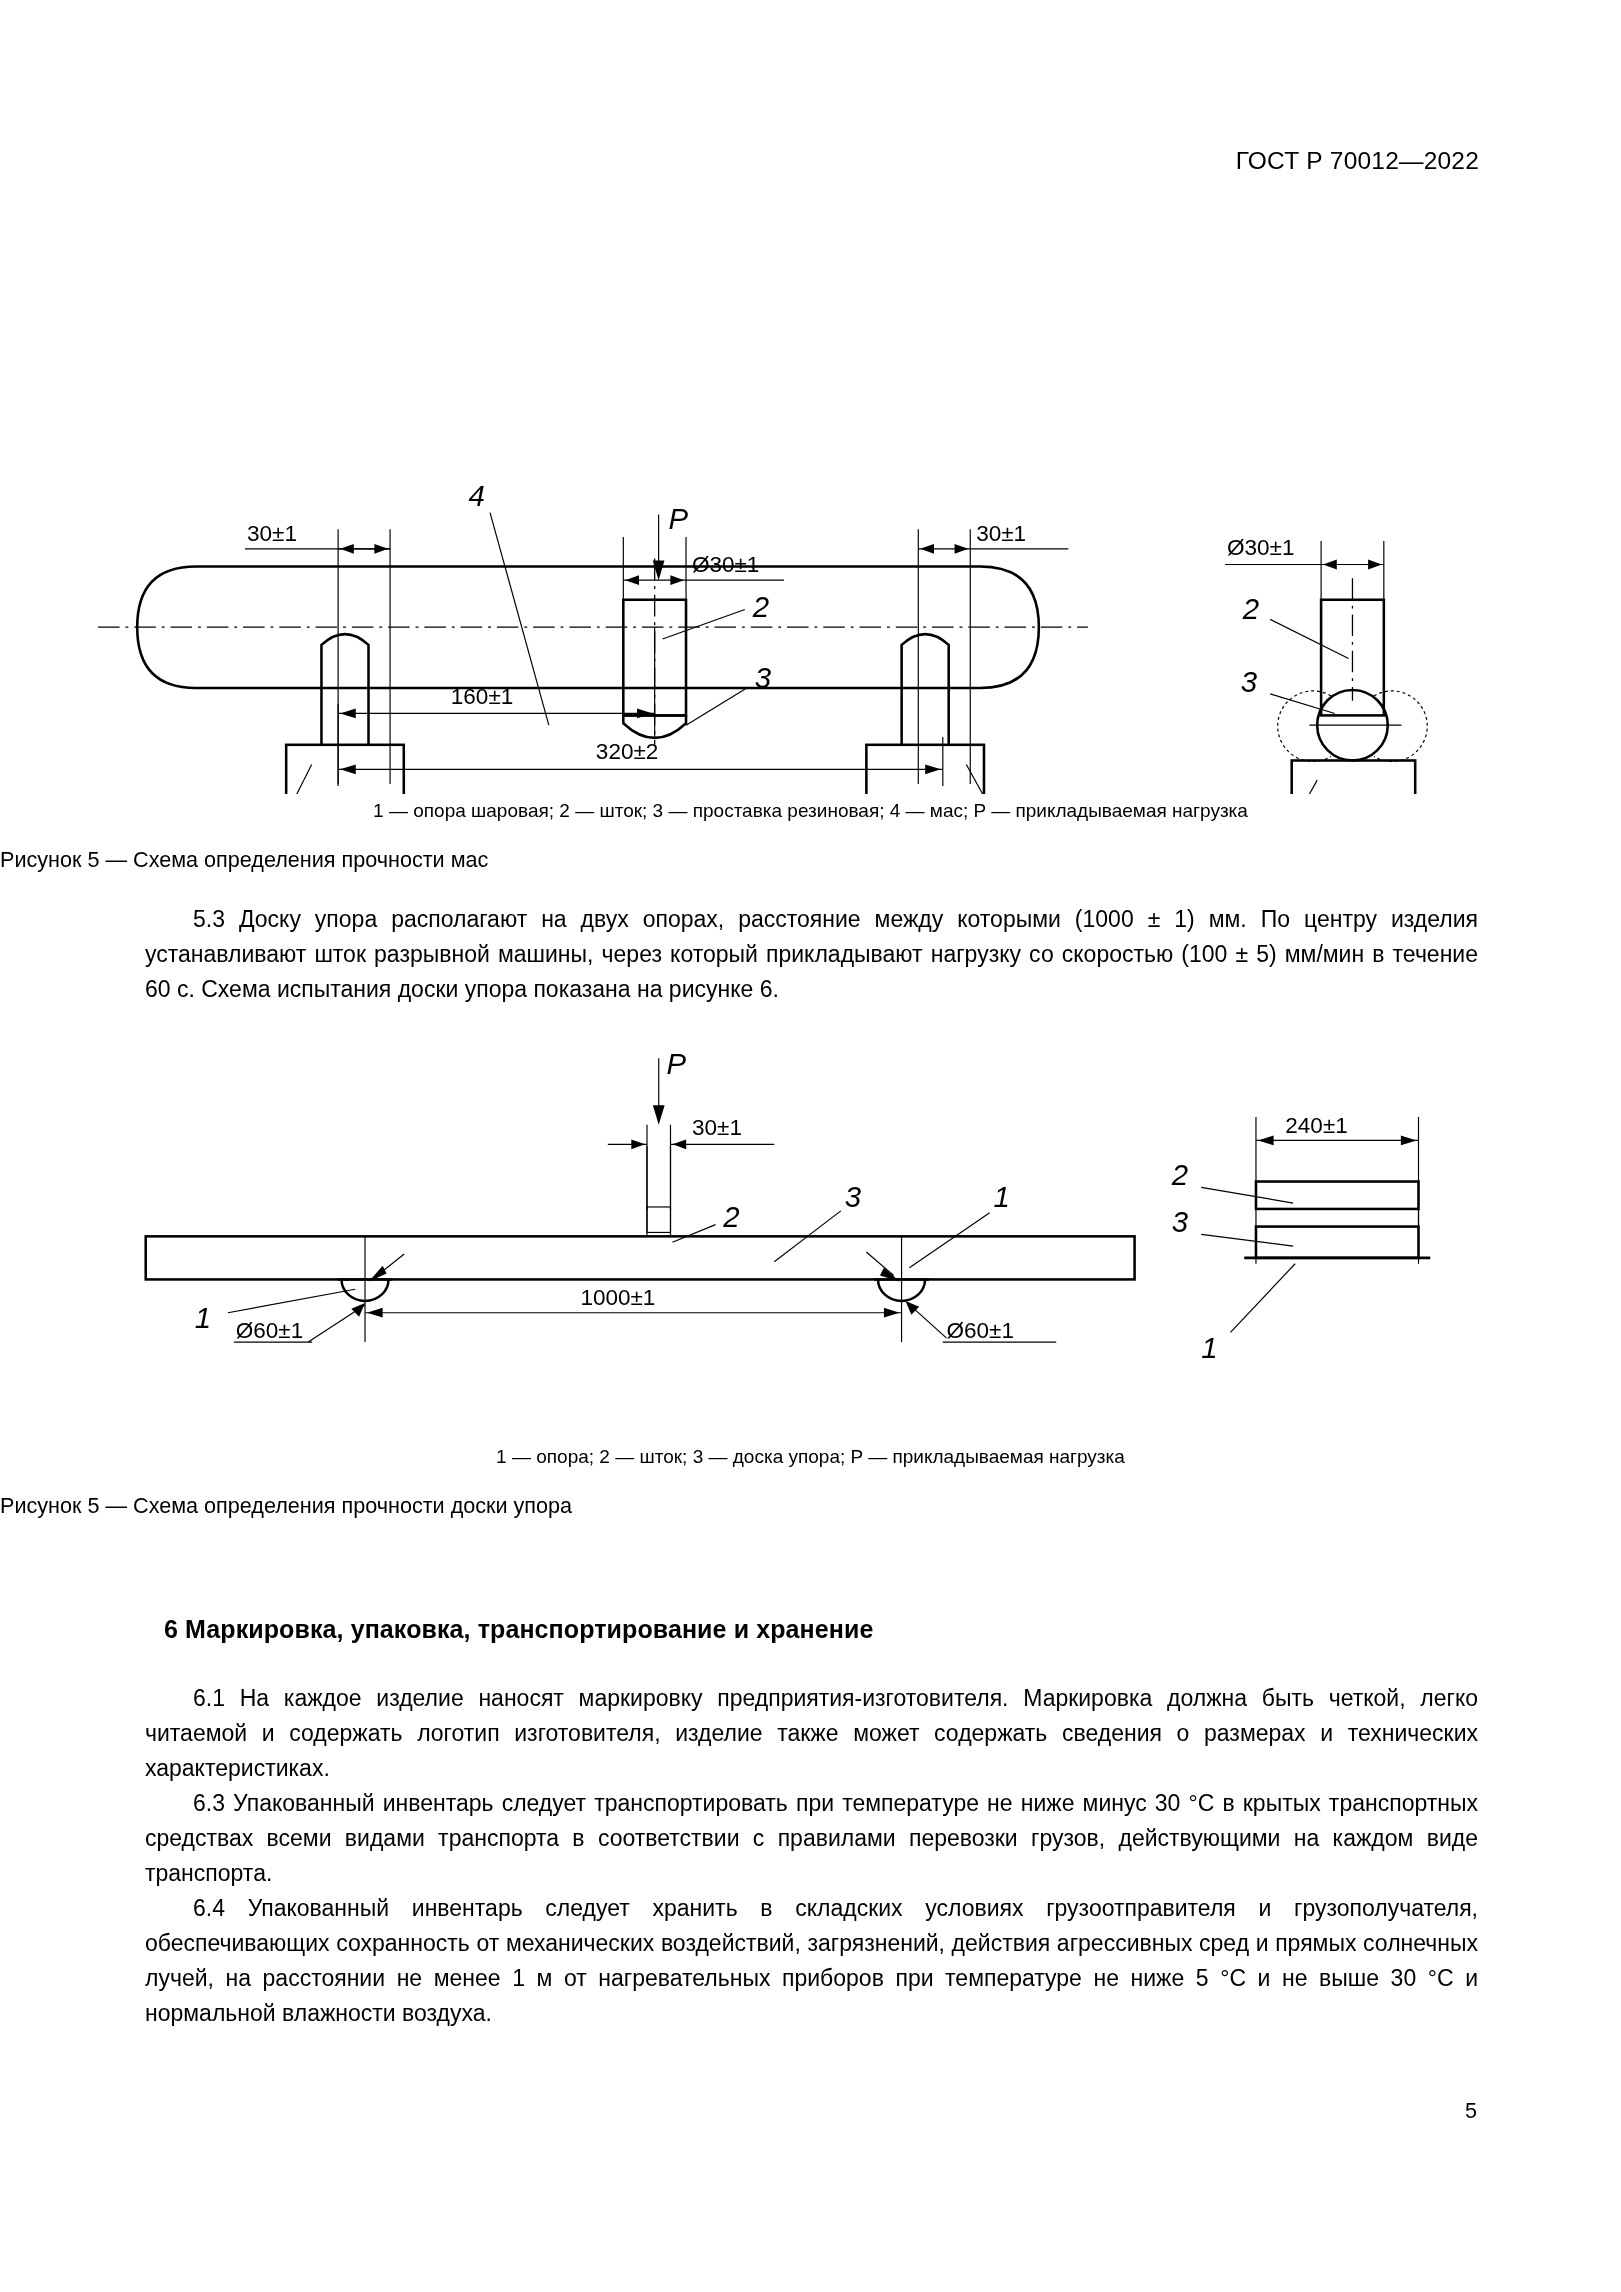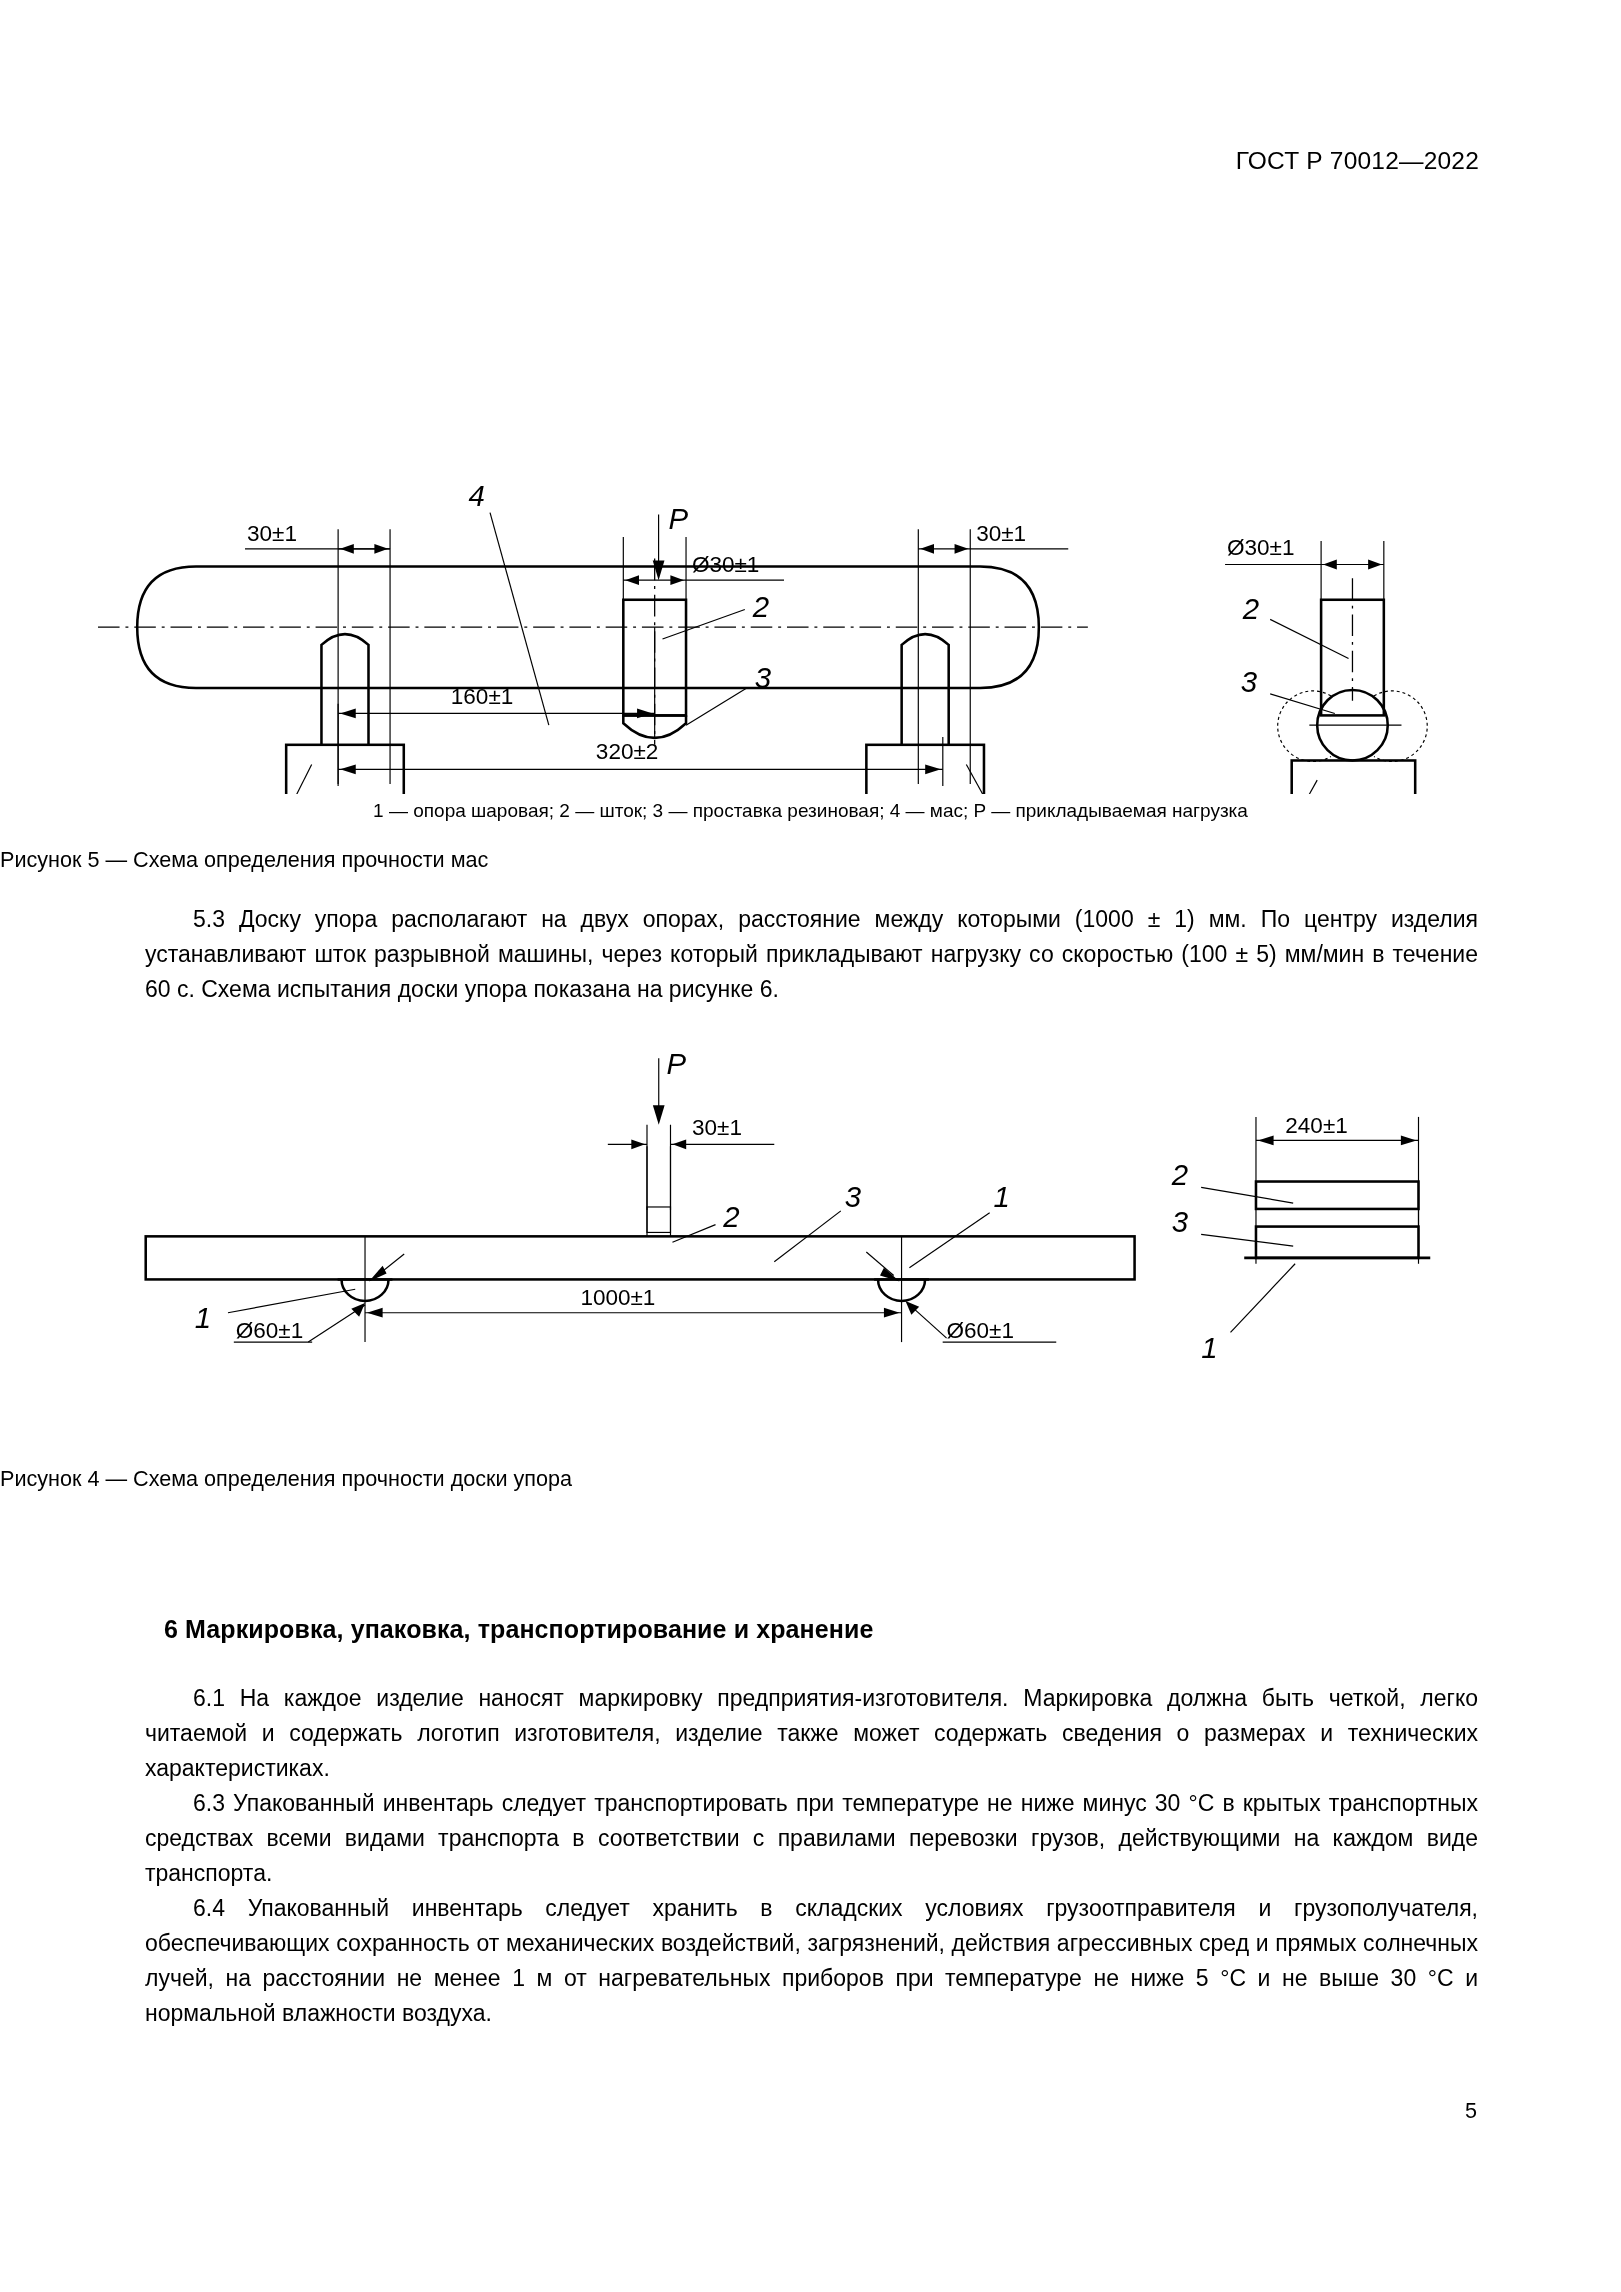--- a/index.html
+++ b/index.html
@@ -283,21 +283,22 @@
       <line class="ln thin" x1="1282" y1="244" x2="1282" y2="250"></line>
 
       <line class="ln thin" x1="1226" y1="172" x2="1320" y2="188"></line>
       <text class="pos-txt" x="1196" y="170">2</text>
       <line class="ln thin" x1="1226" y1="220" x2="1320" y2="232"></line>
       <text class="pos-txt" x="1196" y="218">3</text>
       <line class="ln thin" x1="1322" y1="250" x2="1256" y2="320"></line>
       <text class="pos-txt" x="1226" y="346">1</text>
     </svg>
 
-    <div class="fig-caption">Рисунок 4 — Схема определения прочности доски упора</div>
+    <div class="fig-legend">1 — опора; 2 — шток; 3 — доска упора; P — прикладываемая нагрузка</div>
+    <div class="fig-caption">Рисунок 5 — Схема определения прочности доски упора</div>
   </div>
 
   <div class="body-block" style="top: 1615px;">
     <h2 class="section-heading" style="margin-left:19px;">6  Маркировка, упаковка, транспортирование и хранение</h2>
 
     <p class="bodytext" style="margin-top: 37px;">6.1  На каждое изделие наносят маркировку предприятия-изготовителя. Маркировка должна быть четкой, легко читаемой и содержать логотип изготовителя, изделие также может содержать сведения о размерах и технических характеристиках.</p>
     <p class="bodytext">6.3  Упакованный инвентарь следует транспортировать при температуре не ниже минус 30 °С в крытых транспортных средствах всеми видами транспорта в соответствии с правилами перевозки гру­зов, действующими на каждом виде транспорта.</p>
     <p class="bodytext">6.4  Упакованный инвентарь следует хранить в складских условиях грузоотправителя и грузопо­лучателя, обеспечивающих сохранность от механических воздействий, загрязнений, действия агрес­сивных сред и прямых солнечных лучей, на расстоянии не менее 1 м от нагревательных приборов при температуре не ниже 5 °С и не выше 30 °С и нормальной влажности воздуха.</p>
   </div>
 

